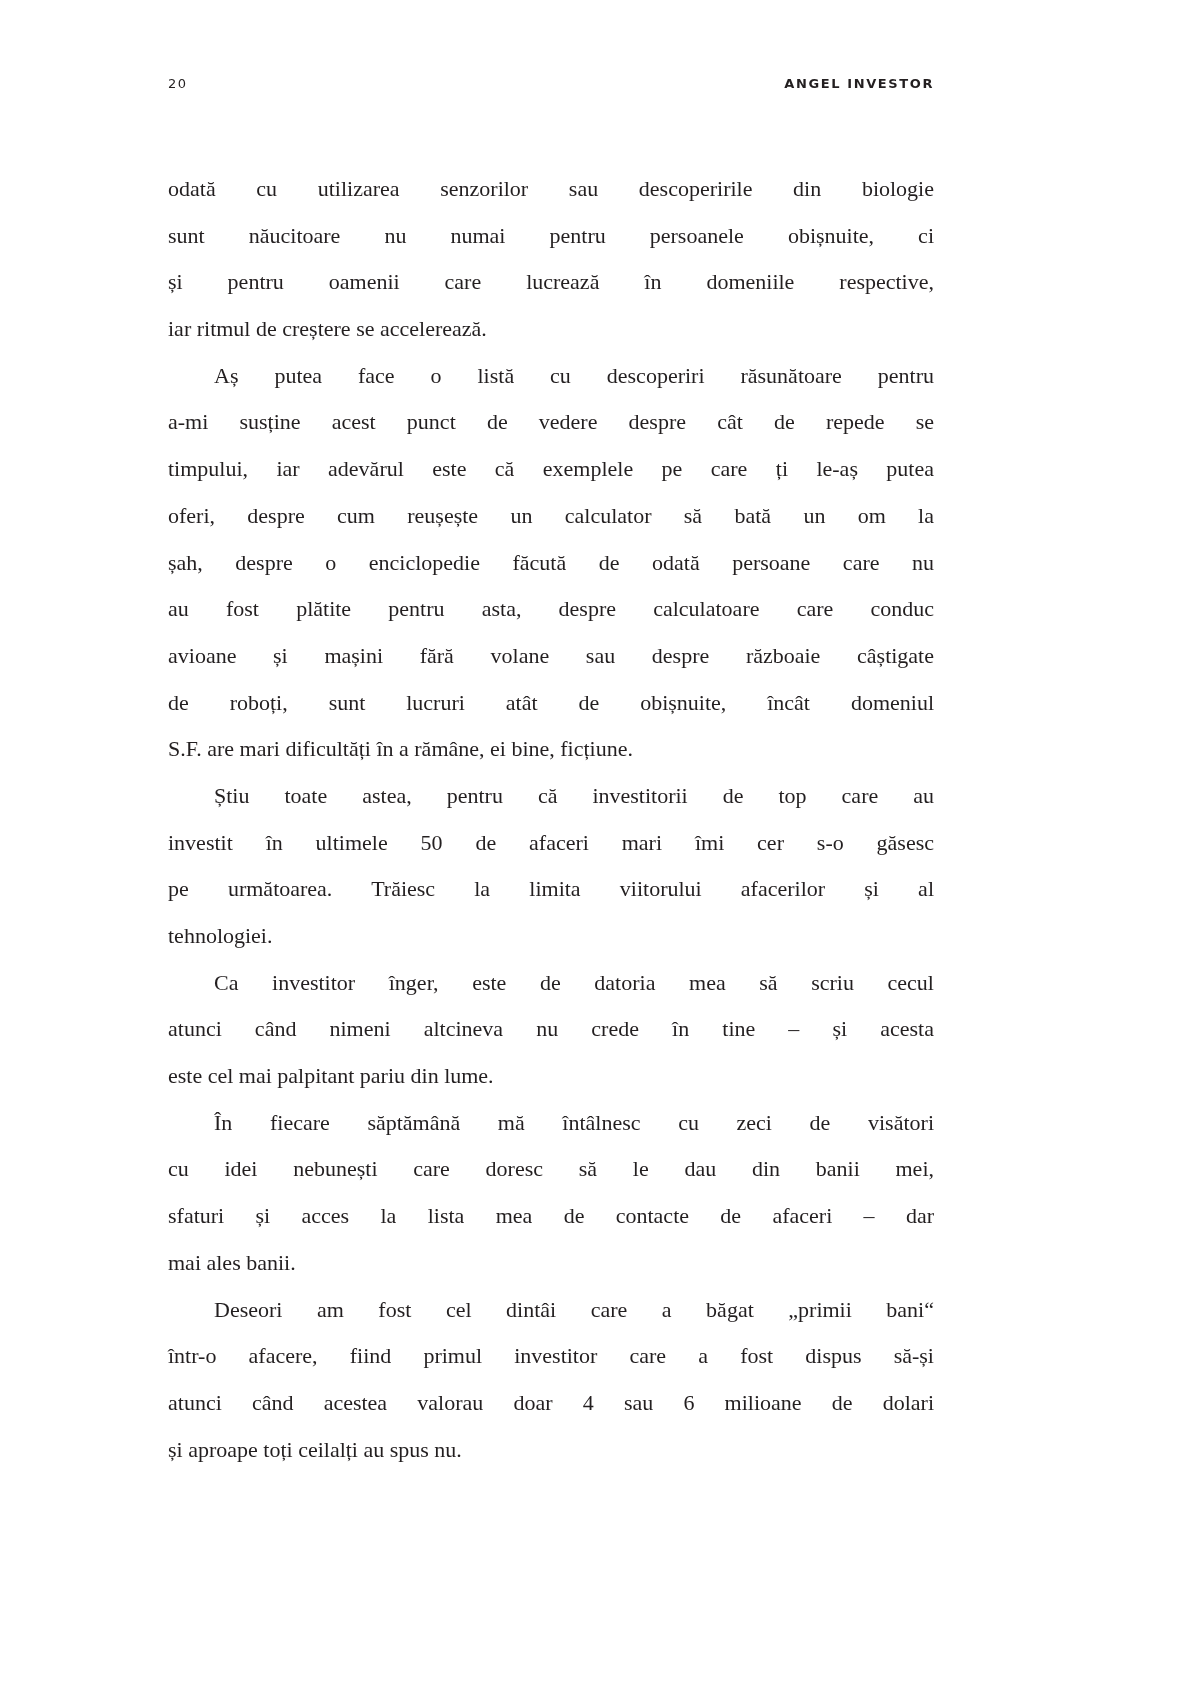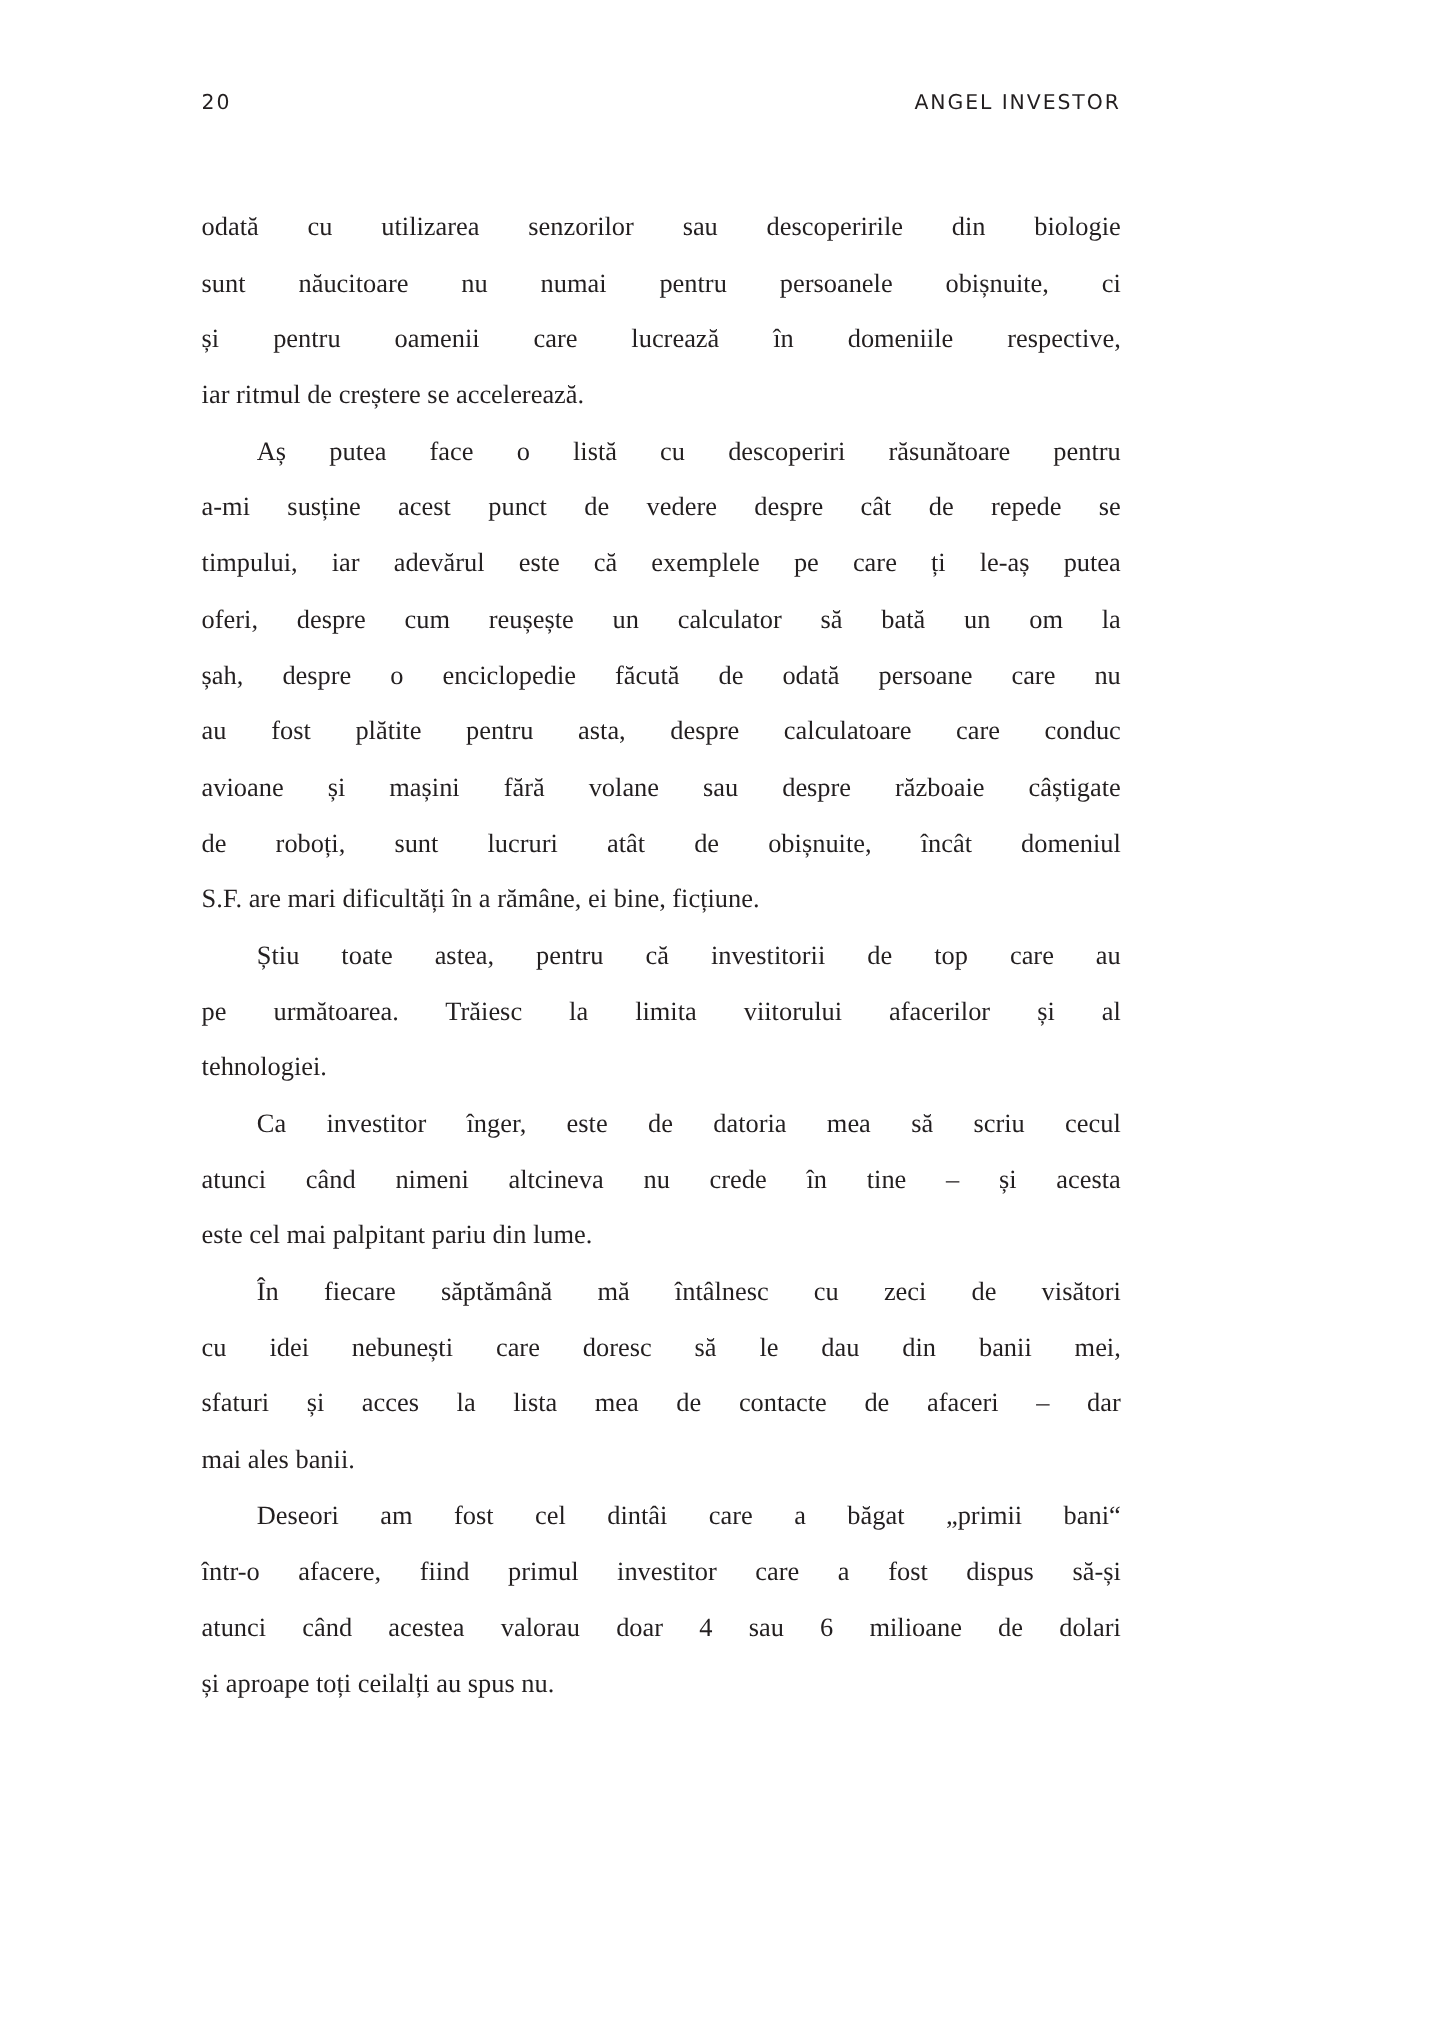--- a/index.html
+++ b/index.html
@@ -14,33 +14,34 @@
       overflow: hidden;
       color: #231f20;
     }
     .running-header {
       position: absolute;
       top: 76px;
       left: 168px;
       width: 766px;
       height: 24px;
       font-family: "DejaVu Sans", sans-serif;
-      font-size: 17px;
+      font-size: 13px;
       letter-spacing: 1.6px;
       color: #231f20;
     }
     .page-number {
       position: absolute;
       left: 0;
       top: 0;
     }
     .book-title {
       position: absolute;
       right: 0;
       top: 0;
+      font-weight: bold;
     }
     .body-text {
       position: absolute;
       top: 166px;
       left: 168px;
       width: 766px;
       font-family: Liberation Serif, serif;
       font-size: 22px;
       line-height: 46.7px;
       color: #231f20;
@@ -84,20 +85,21 @@
     <span class="line">oferi, despre cum reușește un calculator să bată un om la</span>
     <span class="line">șah, despre o enciclopedie făcută de odată persoane care nu</span>
     <span class="line">au fost plătite pentru asta, despre calculatoare care conduc</span>
     <span class="line">avioane și mașini fără volane sau despre războaie câștigate</span>
     <span class="line">de roboți, sunt lucruri atât de obișnuite, încât domeniul</span>
     <span class="line last">S.F. are mari dificultăți în a rămâne, ei bine, ficțiune.</span>
   </div>
 
   <div>
     <span class="line indent">Știu toate astea, pentru că investitorii de top care au</span>
+    <span class="line">investit în ultimele 50 de afaceri mari îmi cer s-o găsesc</span>
     <span class="line">pe următoarea. Trăiesc la limita viitorului afacerilor și al</span>
     <span class="line last">tehnologiei.</span>
   </div>
 
   <div>
     <span class="line indent">Ca investitor înger, este de datoria mea să scriu cecul</span>
     <span class="line">atunci când nimeni altcineva nu crede în tine – și acesta</span>
     <span class="line last">este cel mai palpitant pariu din lume.</span>
   </div>
 

